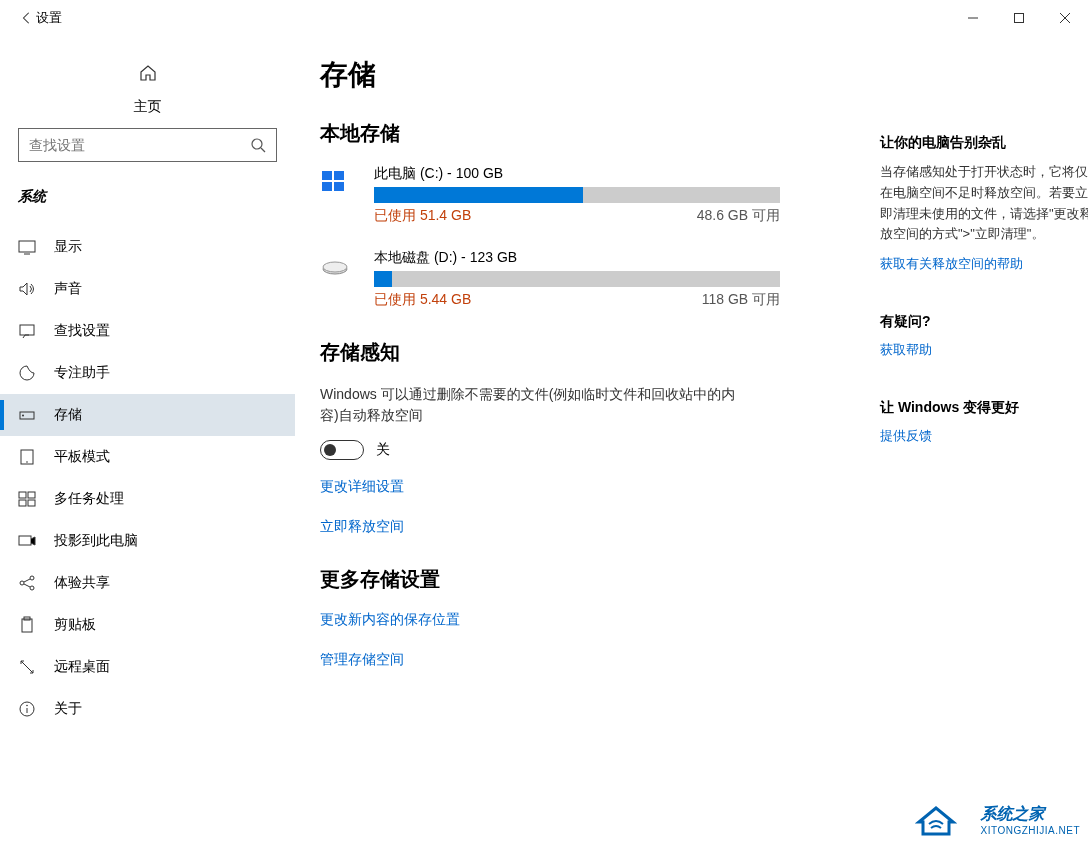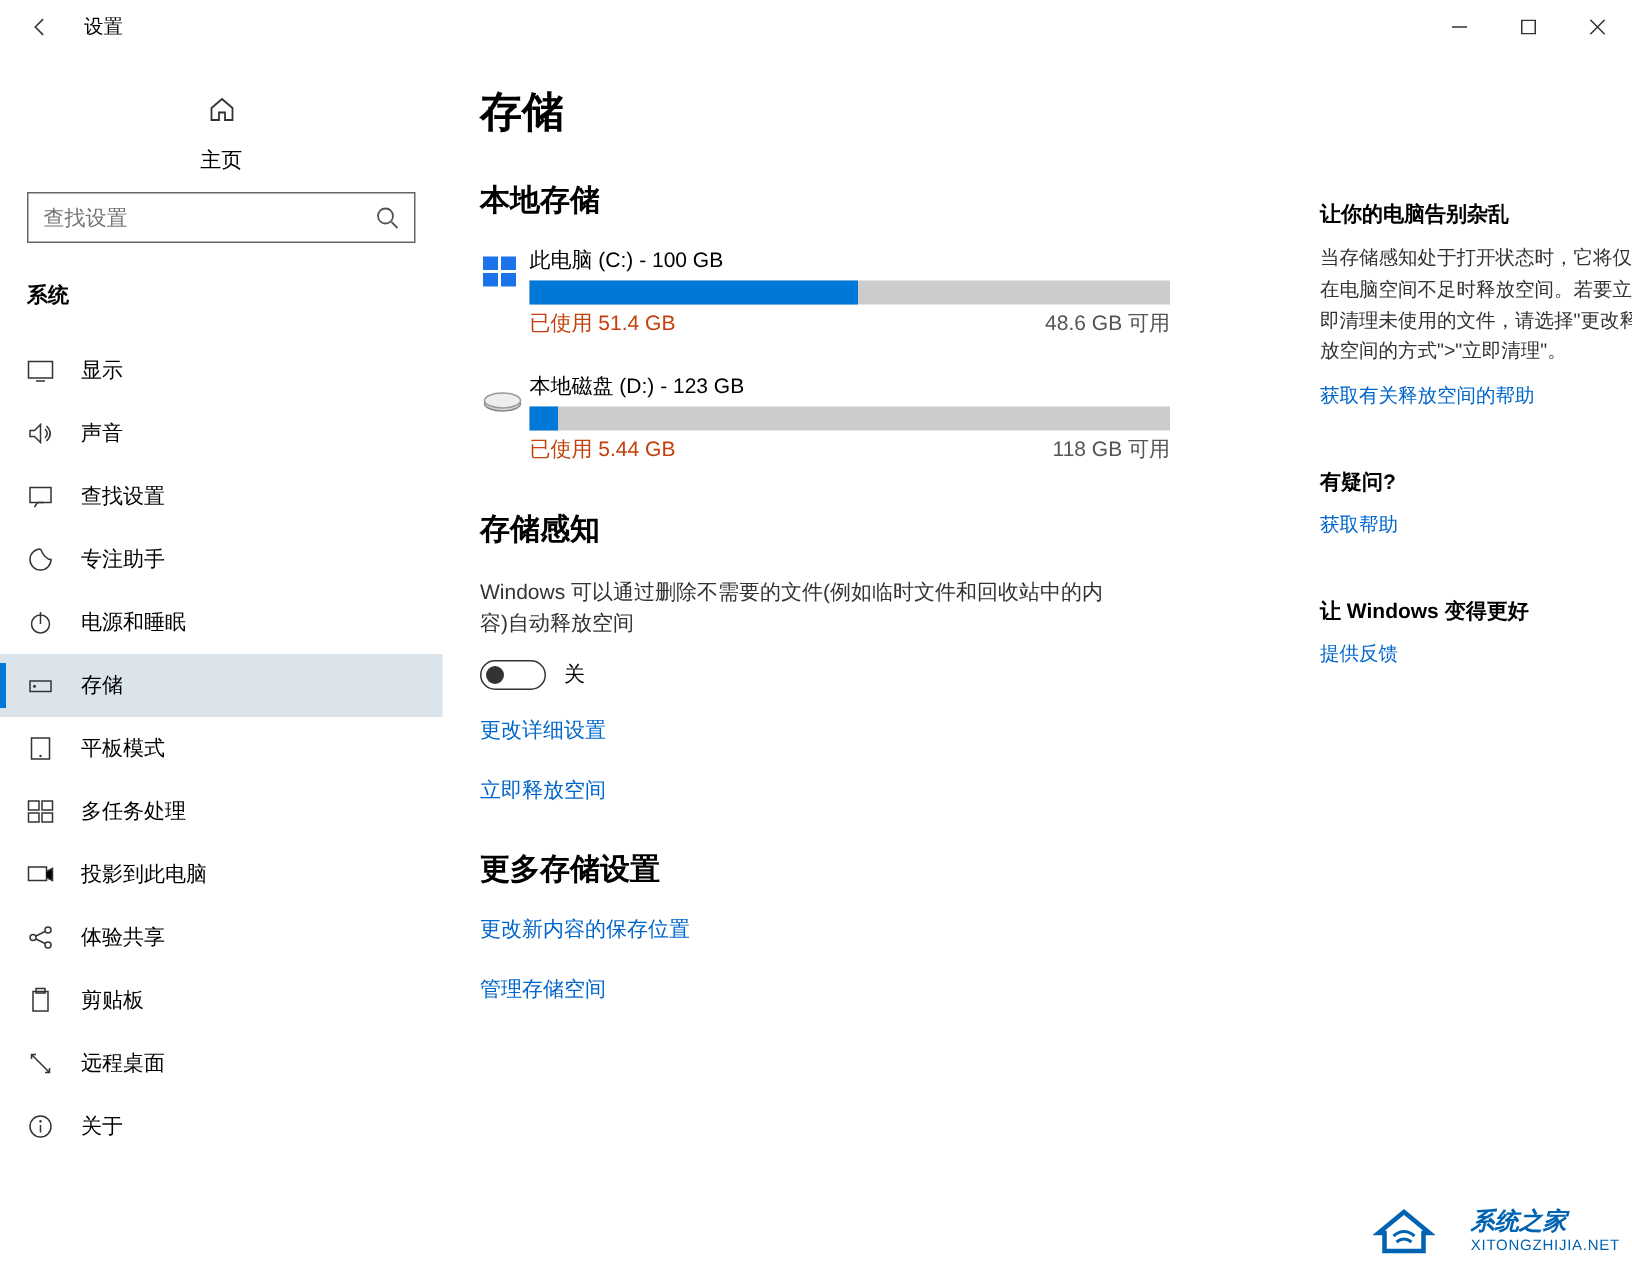--- a/index.html
+++ b/index.html
@@ -17,21 +17,20 @@
     
     .titlebar {
       height: 36px;
       display: flex;
       align-items: center;
       padding: 0 0 0 18px;
     }
     .titlebar-left {
       display: flex;
       align-items: center;
-      gap: 20px;
     }
     .back-btn {
       width: 18px;
       height: 18px;
       display: flex;
       align-items: center;
       justify-content: center;
       cursor: pointer;
     }
     .app-title {
@@ -86,20 +85,21 @@
       border: none;
       outline: none;
       font-size: 14px;
       font-family: inherit;
     }
     .search-icon { width: 16px; height: 16px; }
     .category-label {
       font-size: 14px;
       font-weight: 600;
       padding: 12px 18px;
+      font-style: italic;
     }
     .nav-list { padding-top: 8px; }
     .nav-item {
       display: flex;
       align-items: center;
       gap: 18px;
       padding: 12px 18px;
       cursor: pointer;
       position: relative;
     }
@@ -139,21 +139,21 @@
     .section-title {
       font-size: 20px;
       font-weight: 600;
       margin-bottom: 18px;
       margin-top: 24px;
     }
 
     
     .drive-row {
       display: flex;
-      gap: 3px;
+      gap: 24px;
       margin-bottom: 24px;
     }
     .drive-icon {
       width: 30px;
       height: 28px;
       flex-shrink: 0;
       margin-top: 4px;
     }
     .drive-info { flex: 1; }
     .drive-name {
@@ -350,29 +350,20 @@
           </span>
         <span class="nav-label">查找设置</span>
       </div>
       <div class="nav-item">
         <span class="nav-icon">
             <svg viewBox="0 0 18 18">
               <path d="M9 2 A7 7 0 1 0 16 9 Q12 9 9 2" stroke="#333" fill="none"></path>
             </svg>
           </span>
         <span class="nav-label">专注助手</span>
-      </div>
-      <div class="nav-item">
-        <span class="nav-icon">
-            <svg viewBox="0 0 18 18">
-              <circle cx="9" cy="10" r="6" stroke="#333" fill="none"></circle>
-              <path d="M9 2 V10" stroke="#333"></path>
-            </svg>
-          </span>
-        <span class="nav-label">电源和睡眠</span>
       </div>
       <div class="nav-item active">
         <span class="nav-icon">
             <svg viewBox="0 0 18 18">
               <rect x="2" y="6" width="14" height="7" stroke="#333" fill="none"></rect>
               <circle cx="5" cy="9.5" r="1" fill="#333"></circle>
             </svg>
           </span>
         <span class="nav-label">存储</span>
       </div>

